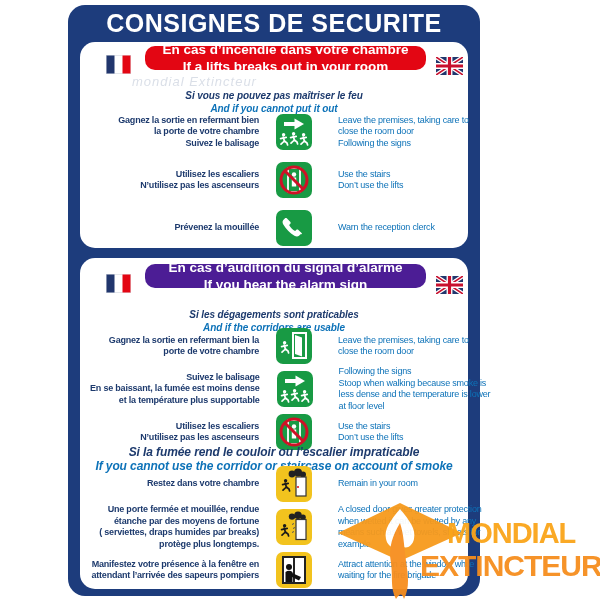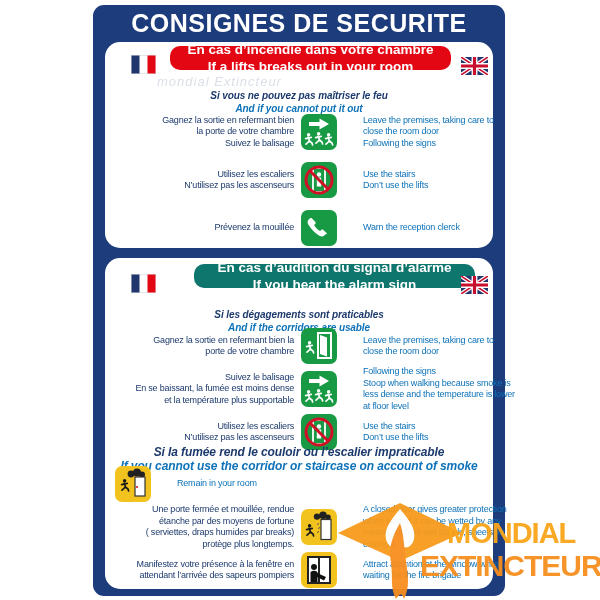--- a/index.html
+++ b/index.html
@@ -1,48 +1,48 @@
 <!DOCTYPE html>
 <html><head>
 <meta charset="utf-8">
 <style>
   html,body{margin:0;padding:0;background:#fff;}
   .root{position:relative;width:600px;height:600px;background:#fff;overflow:hidden;
         font-family:"Liberation Sans", sans-serif;}
-  .sign{position:absolute;left:93px;top:5px;width:412px;height:591px;
-        background:#1d3c7c;border-radius:11px;}
+  .sign{position:absolute;left:68px;top:5px;width:412px;height:591px;
+        background:#1d3c7c;border-radius:17px;}
   .title{position:absolute;top:1px;left:0;right:0;text-align:center;color:#ffffff;
          font-size:25px;font-weight:bold;letter-spacing:.5px;line-height:35px;}
   .panel{position:absolute;left:12px;width:388px;background:#ffffff;border-radius:15px;}
   .panel1{top:37px;height:206px;}
   .panel2{top:253px;height:331px;}
   .pill{position:absolute;left:65px;width:281px;height:24px;top:4px;border-radius:10px;
         color:#fff;font-weight:bold;font-size:13.5px;line-height:17.5px;text-align:center;
         display:flex;flex-direction:column;justify-content:center;}
   .pill.red{background:#e30613;}
-  .pill.green{background:#0f766e;top:6px;margin-left:24px;}
+  .pill.green{background:#4c1d95;top:6px;}
   .flag{position:absolute;}
   .flag-fr{left:26px;top:13px;}
   .flag-uk{left:356px;top:15px;}
   .panel2 .flag-fr{top:16px;}
   .panel2 .flag-uk{top:18px;}
   .sub{position:absolute;left:0;right:0;text-align:center;font-style:italic;font-weight:bold;
        font-size:10px;line-height:13px;letter-spacing:-.1px;}
   .navy{color:#1d3a6d;}
   .blue{color:#0d72b8;}
   .rows{position:absolute;left:10px;right:10px;}
   .p1-rows{top:72px;}
   .p2-rows{top:70px;}
   .p2-rows2{top:208px;}
   .row{display:flex;align-items:center;}
   .p1-rows .row{margin-bottom:12px;}
   .p2-rows .row{margin-bottom:2px;}
   .p2-rows2 .row{margin-bottom:2px;}
   .fr-col{flex:0 0 186px;text-align:right;color:#1d3a6d;font-size:9px;line-height:11.5px;
-          letter-spacing:-.2px;padding-right:7px;box-sizing:border-box;}
+          letter-spacing:-.2px;padding-right:17px;box-sizing:border-box;font-weight:bold;}
   .en-col{flex:1;text-align:left;color:#0d72b8;font-size:9px;line-height:11.5px;
           letter-spacing:-.2px;padding-left:26px;}
   .fr-col div{white-space:nowrap;}
   .en-col div{white-space:nowrap;}
   .icon-col{flex:0 0 36px;width:36px;height:36px;}
   .sub2a{top:188px;font-size:12px;}
   .sub2b{top:202px;font-size:12px;}
   .ghost{position:absolute;left:52px;top:32px;font-size:13px;font-style:italic;
          color:#aeb9cc;opacity:.45;letter-spacing:1px;}
   .wm-logo{position:absolute;left:338px;top:503px;width:128px;height:97px;opacity:.95;}
@@ -259,20 +259,23 @@
             <div>Don’t use the lifts</div>
           </div>
         </div>
       </div>
 
       <div class="sub navy sub2a">Si la fumée rend le couloir ou l’escalier impraticable</div>
       <div class="sub blue sub2b">If you cannot use the corridor or staircase on account of smoke</div>
 
       <div class="rows p2-rows2">
         <div class="row">
+          <div class="fr-col">
+            <div>Restez dans votre chambre</div>
+          </div>
           <div class="icon-col">
             <svg width="36" height="36" viewBox="0 0 36 36">
               <rect width="36" height="36" rx="7" fill="#f2c31e"></rect>
               <circle cx="16" cy="8" r="3.4" fill="#222"></circle>
               <circle cx="22" cy="6.6" r="4" fill="#222"></circle>
               <circle cx="27" cy="8.6" r="3" fill="#222"></circle>
               <rect x="20" y="11" width="10" height="19" fill="#fff" stroke="#333" stroke-width="1.2"></rect>
               <circle cx="22" cy="21" r="1" fill="#e30613"></circle>
               <use href="#runner-dark" x="5" y="13"></use>
             </svg>

